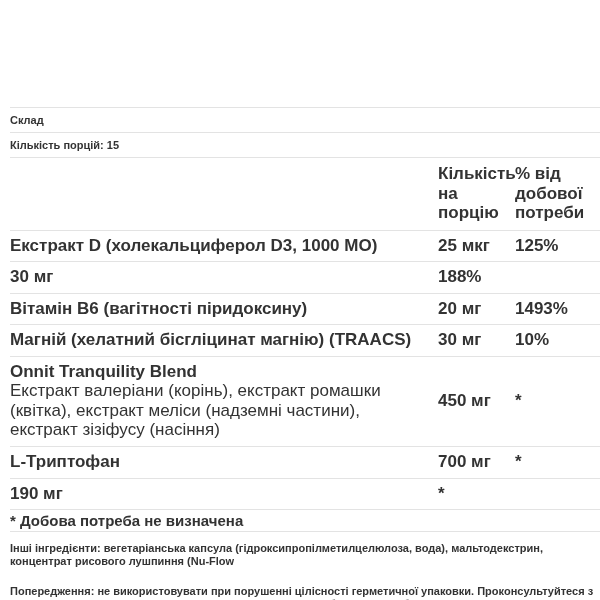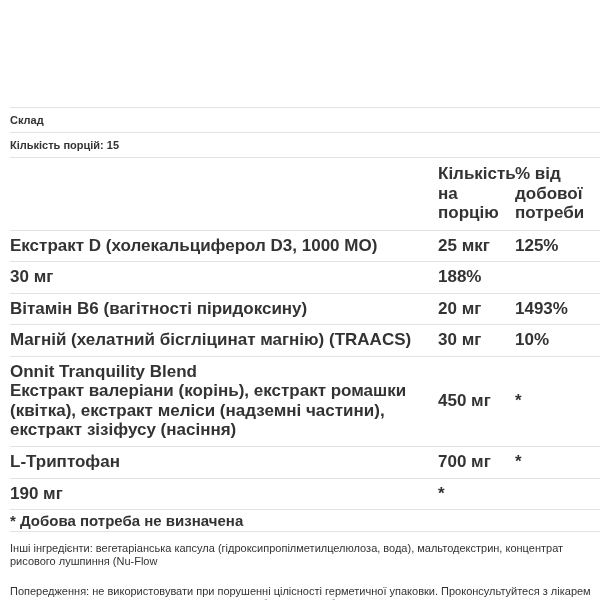--- a/index.html
+++ b/index.html
@@ -41,35 +41,35 @@
   }
   .header-row {
     padding: 6px 0 7px;
     align-items: start;
   }
   .nutrient-row {
     padding: 5px 0 6px;
   }
   .col-name { padding-right: 14px; }
   .col-amt, .col-dv { align-self: center; }
-  .blend-desc { font-weight: 700; }
+  .blend-desc { font-weight: 400; }
   .footnote-row {
     border-top: 1px solid #e3e3e3;
     border-bottom: 1px solid #e3e3e3;
     height: 21px;
     display: flex;
     align-items: center;
     font-size: 15px;
     font-weight: 600;
   }
   .para {
     width: 588px;
     margin: 10px 0 0 0;
     font-size: 11px;
-    font-weight: 400;
+    font-weight: 700;
     line-height: 1.17;
   }
   .para.warning { margin-top: 17px; }
 </style>
 </head>
 <body>
 
 <div class="page">
   <div class="facts">
 

